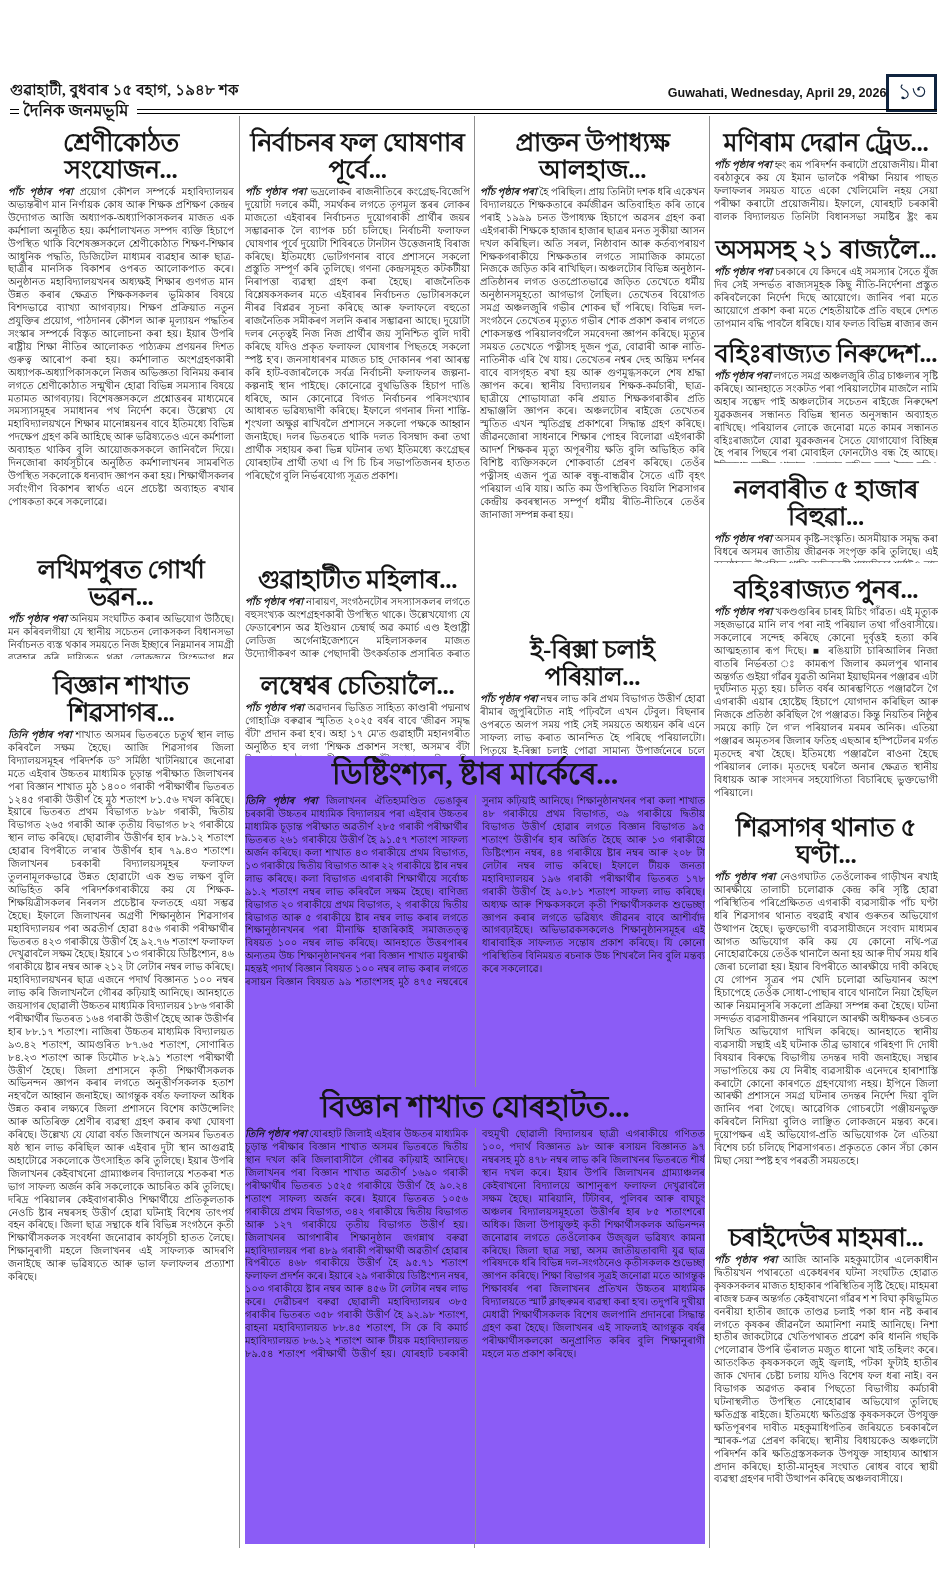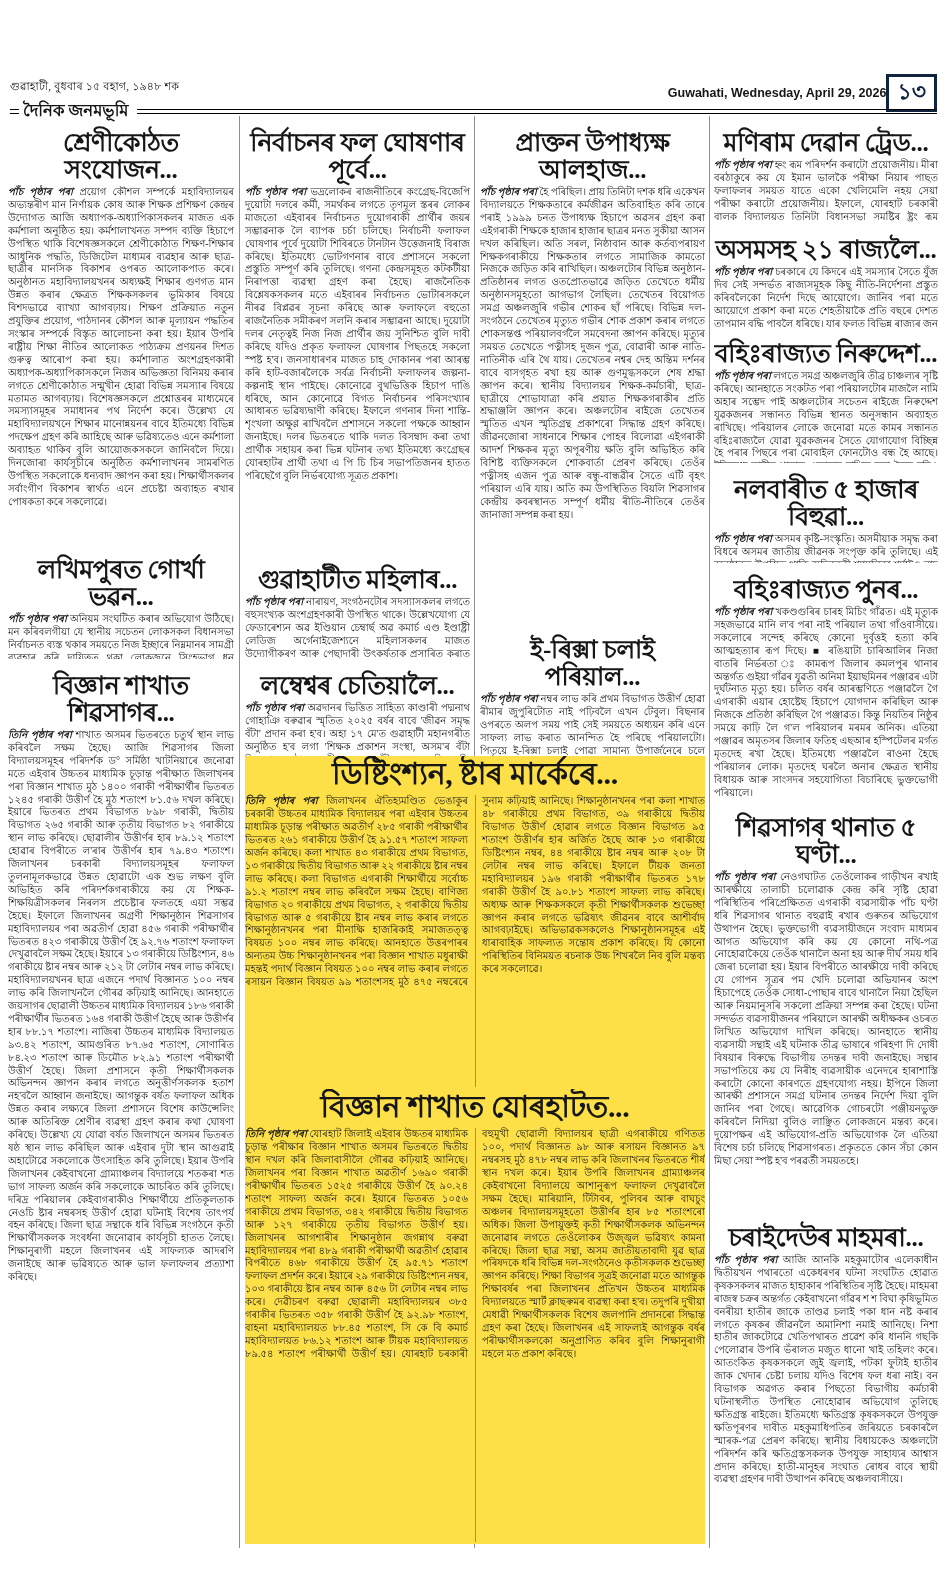--- a/index.html
+++ b/index.html
@@ -1,41 +1,41 @@
 <!DOCTYPE html>
 <html lang="as"><head>
 <meta charset="utf-8">
 <style>
   html,body{margin:0;padding:0;background:#d9d9d9;}
   .page{position:relative;width:945px;height:1571px;margin:0 auto;background:#ffffff;
         font-family:"Liberation Serif","DejaVu Serif",serif;color:#161616;overflow:hidden;}
   
   .masthead{position:absolute;top:0;left:0;right:0;height:114px;}
   .mast-line{position:absolute;top:78px;left:10px;right:8px;display:flex;align-items:flex-start;}
-  .date-as{font-size:11px;font-weight:normal;letter-spacing:.2px;}
+  .date-as{font-size:15px;font-weight:bold;letter-spacing:.2px;}
   .date-en{margin-left:auto;font-size:12.5px;font-weight:bold;font-family:"Liberation Sans","DejaVu Sans",sans-serif;
            padding-top:8px;padding-right:0;}
-  .pagenum{border:3px solid #10243f;color:#10243f;font-size:22px;font-weight:bold;line-height:1;
+  .pagenum{border:3px solid #10243f;color:#10243f;font-size:22px;font-weight:normal;line-height:1;
            padding:4px 8px 6px;margin-top:-4px;}
   .name-line{position:absolute;top:98px;left:10px;right:8px;display:flex;align-items:center;justify-content:space-between;}
   .drule{height:3px;border-top:1.6px solid #000;border-bottom:1.6px solid #000;}
   .drule.short{width:9px;margin-right:4px;}
   .drule.long{flex:1;margin-left:8px;}
   .paper-name{font-size:16.5px;font-weight:bold;white-space:nowrap;}
   
   .content{position:absolute;top:116px;left:0;right:0;height:1438px;overflow:hidden;}
   .vrule{position:absolute;top:0;bottom:6px;width:1px;background:#8f8f8f;}
   .col{position:absolute;top:0;}
   article{overflow:hidden;}
   h2.head{font-size:25px;line-height:1.08;font-weight:bold;text-align:center;margin:13px 0 3px;
           letter-spacing:-.3px;}
   h2.head.big{font-size:30px;margin:2px 0 5px;}
   p.body{margin:0;font-size:10px;line-height:12.9px;text-align:justify;word-spacing:-.3px;}
   .lead{font-weight:bold;font-style:italic;}
-  .midspan{position:absolute;left:245px;width:460px;background:#fde047;z-index:2;overflow:hidden;}
+  .midspan{position:absolute;left:245px;width:460px;background:#8b5cf6;z-index:2;overflow:hidden;}
   .twocol{column-count:2;column-gap:14px;column-rule:1px solid #8f8f8f;height:100%;}
 </style>
 </head>
 <body>
 
 <div class="page">
 
   <header class="masthead">
     <div class="mast-line">
       <span class="date-as">গুৱাহাটী, বুধবাৰ ১৫ বহাগ, ১৯৪৮ শক</span>

